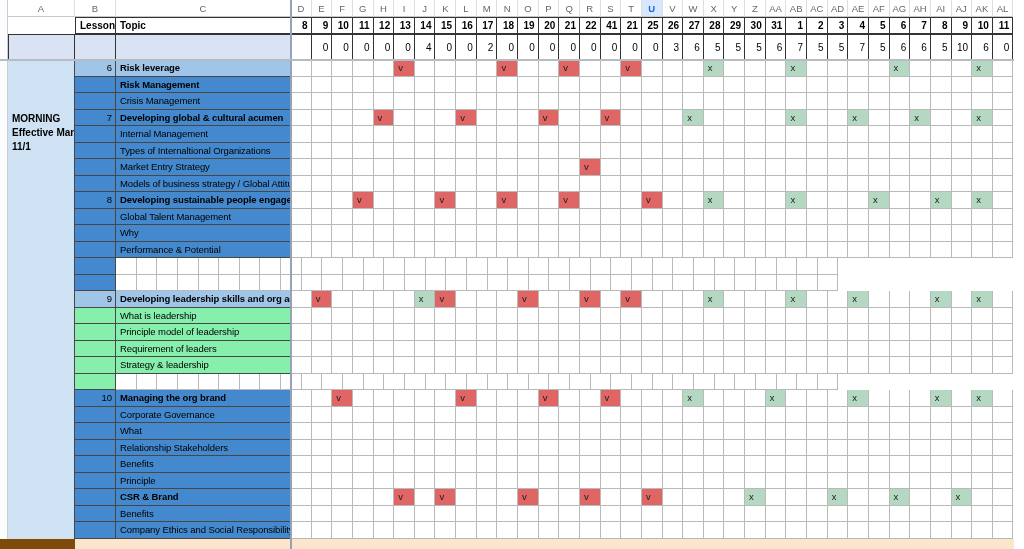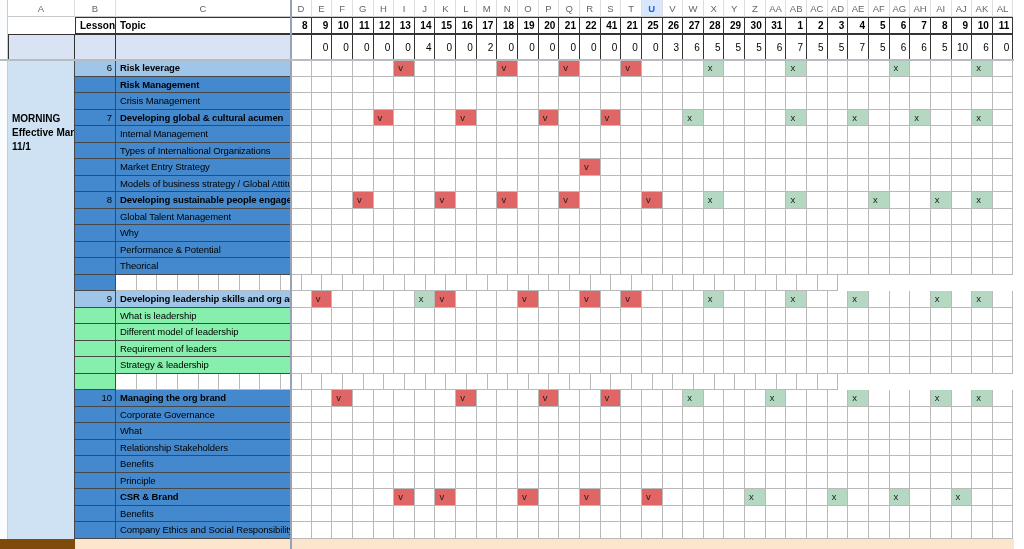--- a/index.html
+++ b/index.html
@@ -663,21 +663,20 @@
         <div class="cell dayCell" style="width: 20.65px;"></div>
         <div class="cell dayCell" style="width: 20.65px;"></div>
         <div class="cell dayCell" style="width: 20.65px;"></div>
         <div class="cell dayCell" style="width: 20.65px;"></div>
         <div class="cell dayCell" style="width: 20.65px;"></div>
         <div class="cell dayCell" style="width: 20.65px;"></div>
         <div class="cell dayCell" style="width: 20.65px;"></div>
       </div>
       <div class="bRow">
         <div class="cell lessonCell sh-dark" style="width: 41px;"></div>
-        <div class="cell topicCell sh-dark" style="width: 175px;">Theorical</div>
         <div class="cell dayCell" style="width: 20.65px;"></div>
         <div class="cell dayCell" style="width: 20.65px;"></div>
         <div class="cell dayCell" style="width: 20.65px;"></div>
         <div class="cell dayCell" style="width: 20.65px;"></div>
         <div class="cell dayCell" style="width: 20.65px;"></div>
         <div class="cell dayCell" style="width: 20.65px;"></div>
         <div class="cell dayCell" style="width: 20.65px;"></div>
         <div class="cell dayCell" style="width: 20.65px;"></div>
         <div class="cell dayCell" style="width: 20.65px;"></div>
         <div class="cell dayCell" style="width: 20.65px;"></div>
@@ -818,21 +817,21 @@
         <div class="cell dayCell" style="width: 20.65px;"></div>
         <div class="cell dayCell" style="width: 20.65px;"></div>
         <div class="cell dayCell" style="width: 20.65px;"></div>
         <div class="cell dayCell" style="width: 20.65px;"></div>
         <div class="cell dayCell" style="width: 20.65px;"></div>
         <div class="cell dayCell" style="width: 20.65px;"></div>
         <div class="cell dayCell" style="width: 20.65px;"></div>
       </div>
       <div class="bRow">
         <div class="cell lessonCell sh-med" style="width: 41px;"></div>
-        <div class="cell topicCell sh-med" style="width: 175px;">Different model of leadership</div>
+        <div class="cell topicCell sh-med" style="width: 175px;">Principle model of leadership</div>
         <div class="cell dayCell" style="width: 20.65px;"></div>
         <div class="cell dayCell" style="width: 20.65px;"></div>
         <div class="cell dayCell" style="width: 20.65px;"></div>
         <div class="cell dayCell" style="width: 20.65px;"></div>
         <div class="cell dayCell" style="width: 20.65px;"></div>
         <div class="cell dayCell" style="width: 20.65px;"></div>
         <div class="cell dayCell" style="width: 20.65px;"></div>
         <div class="cell dayCell" style="width: 20.65px;"></div>
         <div class="cell dayCell" style="width: 20.65px;"></div>
         <div class="cell dayCell" style="width: 20.65px;"></div>

